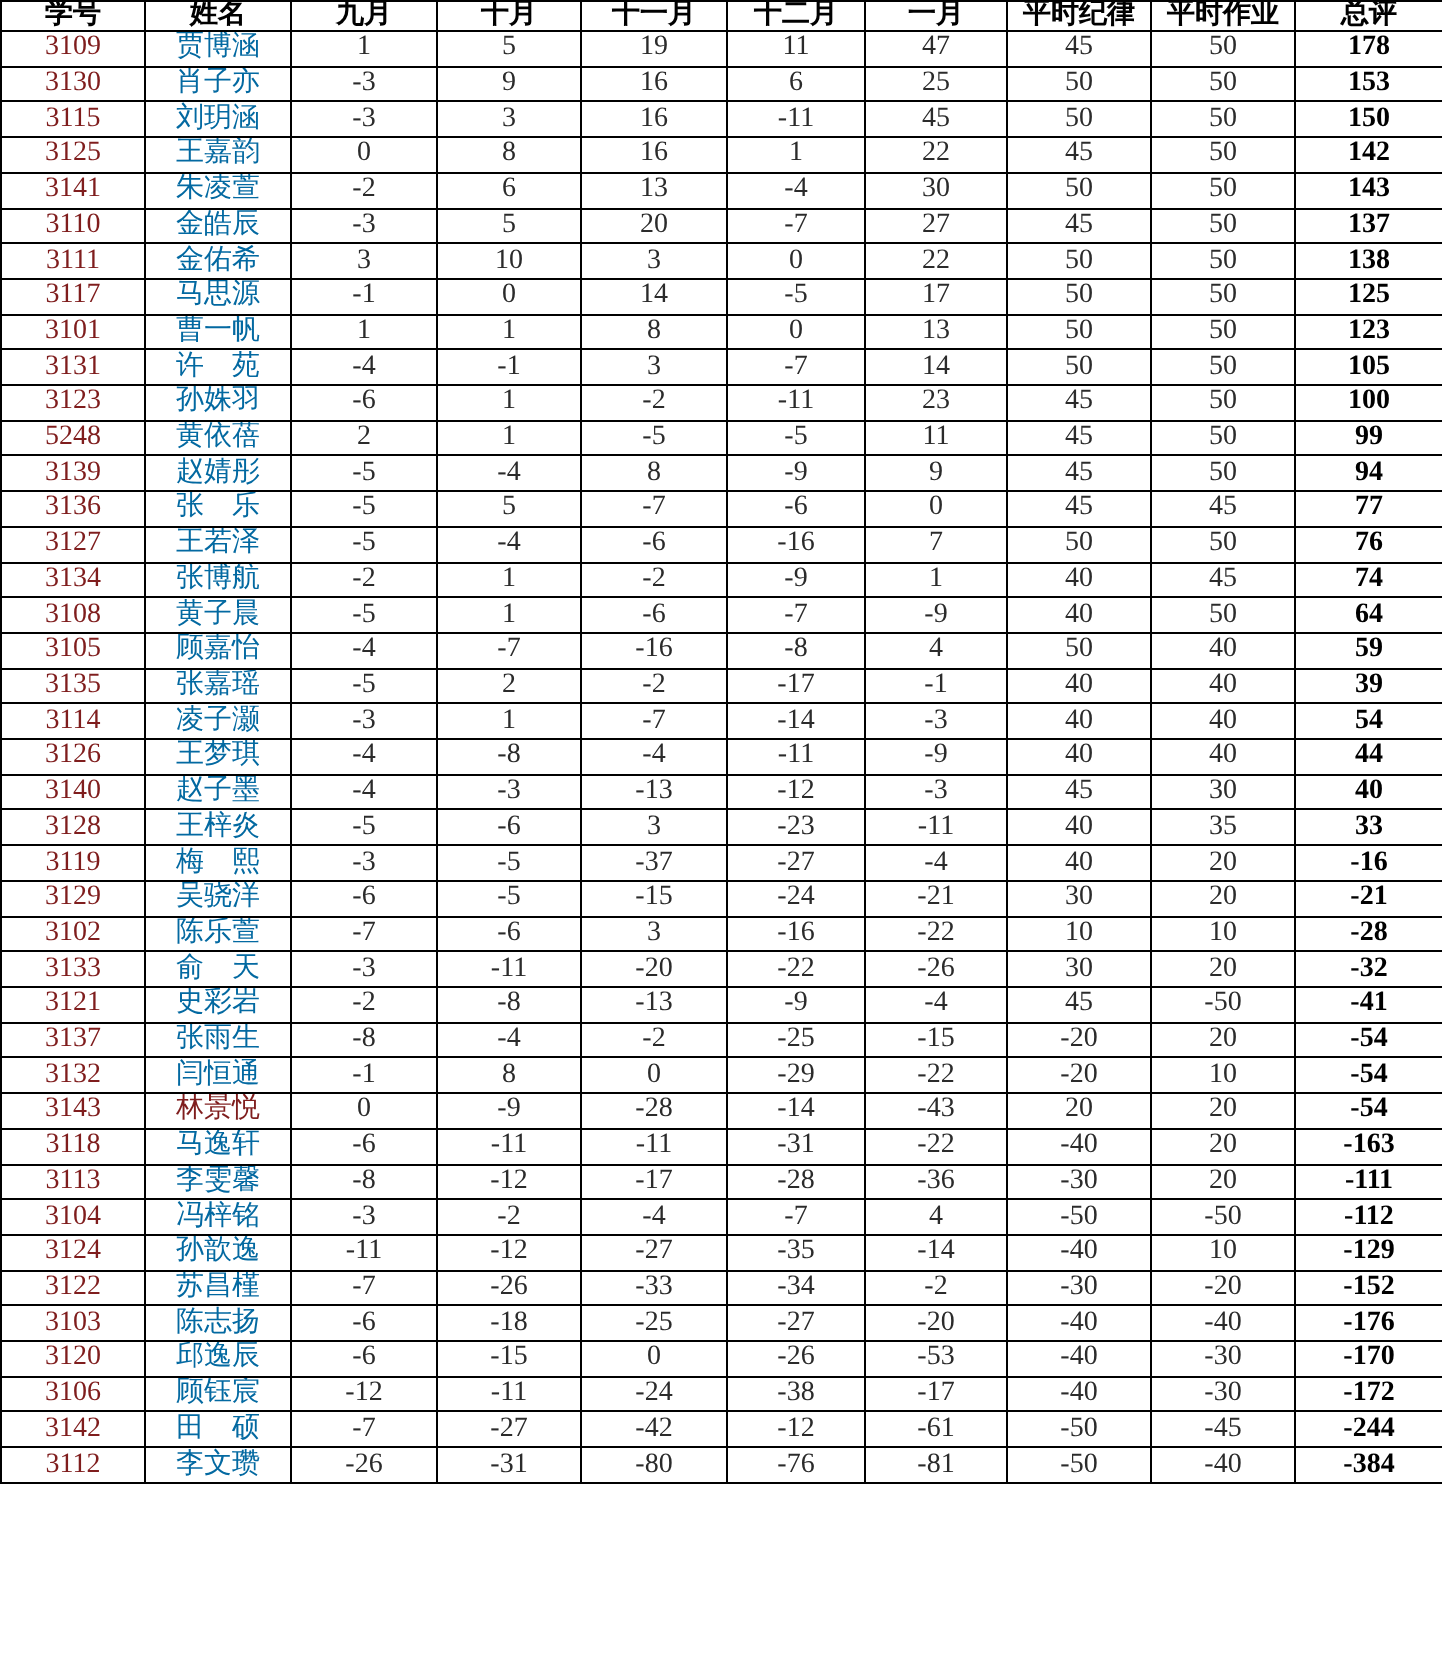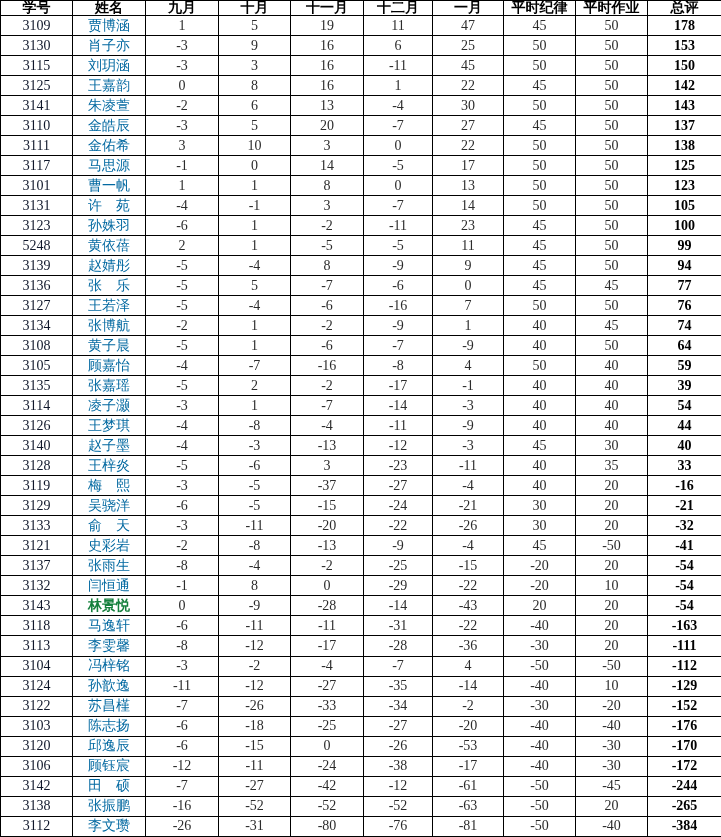--- a/index.html
+++ b/index.html
@@ -1,44 +1,44 @@
 <!DOCTYPE html>
 <html><head>
 <meta charset="utf-8">
 <style>
   html, body { margin: 0; padding: 0; background: #ffffff; }
   body { width: 721px; }
   table.sheet {
     width: 721px;
-    height: 837px;
+    height: 742px;
     border-collapse: collapse;
     table-layout: fixed;
     background: #ffffff;
     font-family: "Liberation Serif", "DejaVu Serif", serif;
   }
   table.sheet th, table.sheet td {
     border: 1px solid #000000;
     padding: 0;
     text-align: center;
     vertical-align: middle;
     white-space: nowrap;
     overflow: hidden;
     line-height: 1;
     font-size: 14px;
   }
   table.sheet th {
     font-weight: bold;
     color: #000000;
     font-size: 14px;
   }
-  td.c-id    { color: #0f172a; font-size: 13px; font-family: Liberation Serif, serif; }
+  td.c-id    { color: #7f1d1d; font-size: 13px; font-family: Liberation Serif, serif; }
   td.c-num   { color: #2b2b2b; font-size: 13px; }
   td.c-name  { color: #0369a1; font-size: 13px; }
   td.c-total { color: #000000; font-weight: bold; font-size: 14px; }
-  tr.bold-name td.c-name { font-weight: bold; color: #15803d; }
+  tr.bold-name td.c-name { font-weight: normal; color: #7f1d1d; }
 </style>
 </head>
 <body>
 
 <table class="sheet">
   <colgroup>
     <col style="width:72px">
       <col style="width:73px">
       <col style="width:73px">
     <col style="width:72px">
@@ -358,20 +358,32 @@
         <td class="c-num">-6</td>
         <td class="c-num">-5</td>
         <td class="c-num">-15</td>
         <td class="c-num">-24</td>
         <td class="c-num">-21</td>
         <td class="c-num">30</td>
         <td class="c-num">20</td>
         <td class="c-total">-21</td>
       </tr>
       <tr>
+        <td class="c-id">3102</td>
+        <td class="c-name">陈乐萱</td>
+        <td class="c-num">-7</td>
+        <td class="c-num">-6</td>
+        <td class="c-num">3</td>
+        <td class="c-num">-16</td>
+        <td class="c-num">-22</td>
+        <td class="c-num">10</td>
+        <td class="c-num">10</td>
+        <td class="c-total">-28</td>
+      </tr>
+      <tr>
         <td class="c-id">3133</td>
         <td class="c-name">俞　天</td>
         <td class="c-num">-3</td>
         <td class="c-num">-11</td>
         <td class="c-num">-20</td>
         <td class="c-num">-22</td>
         <td class="c-num">-26</td>
         <td class="c-num">30</td>
         <td class="c-num">20</td>
         <td class="c-total">-32</td>
@@ -526,32 +538,20 @@
         <td class="c-num">-7</td>
         <td class="c-num">-27</td>
         <td class="c-num">-42</td>
         <td class="c-num">-12</td>
         <td class="c-num">-61</td>
         <td class="c-num">-50</td>
         <td class="c-num">-45</td>
         <td class="c-total">-244</td>
       </tr>
       <tr>
-        <td class="c-id">3138</td>
-        <td class="c-name">张振鹏</td>
-        <td class="c-num">-16</td>
-        <td class="c-num">-52</td>
-        <td class="c-num">-52</td>
-        <td class="c-num">-52</td>
-        <td class="c-num">-63</td>
-        <td class="c-num">-50</td>
-        <td class="c-num">20</td>
-        <td class="c-total">-265</td>
-      </tr>
-      <tr>
         <td class="c-id">3112</td>
         <td class="c-name">李文瓒</td>
         <td class="c-num">-26</td>
         <td class="c-num">-31</td>
         <td class="c-num">-80</td>
         <td class="c-num">-76</td>
         <td class="c-num">-81</td>
         <td class="c-num">-50</td>
         <td class="c-num">-40</td>
         <td class="c-total">-384</td>

